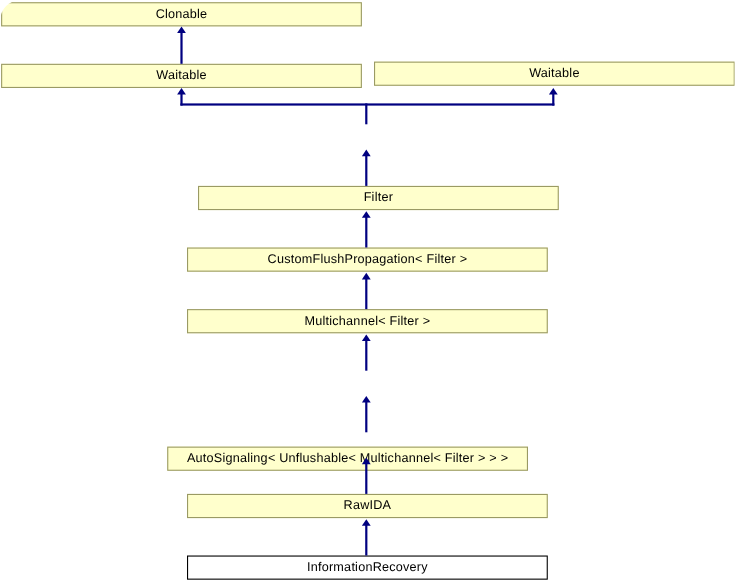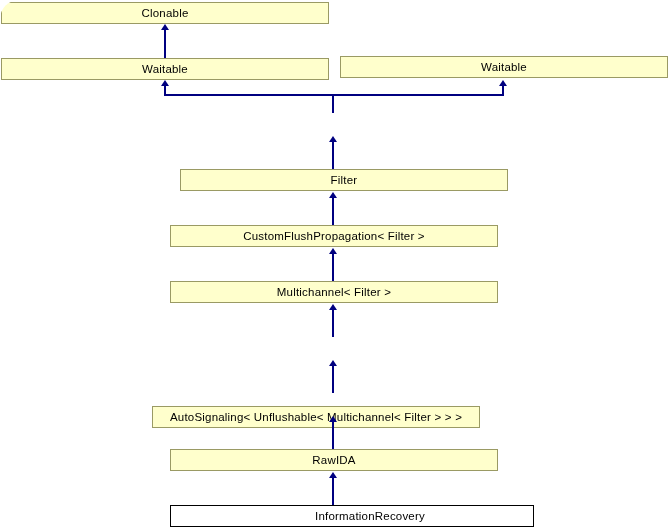--- a/index.html
+++ b/index.html
@@ -24,21 +24,20 @@
     border: 1px solid var(--node-border, #9a9a64);
     white-space: nowrap;
     overflow: hidden;
     letter-spacing: 0.2px;
     cursor: pointer;
   }
   .node.current {
     background: var(--highlight-fill, #ffffff);
     border-color: var(--highlight-border, #000000);
     cursor: default;
-    padding-left: 36px;
   }
   .line {
     position: absolute;
     background: var(--arrow-color, #000080);
   }
   .ah {
     position: absolute;
     width: 0; height: 0;
     border-left: 4px solid transparent;
     border-right: 4px solid transparent;

